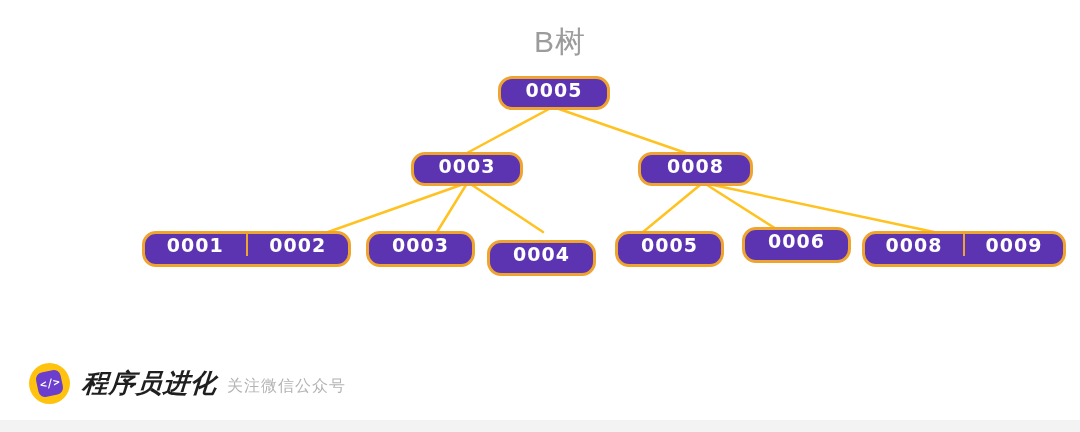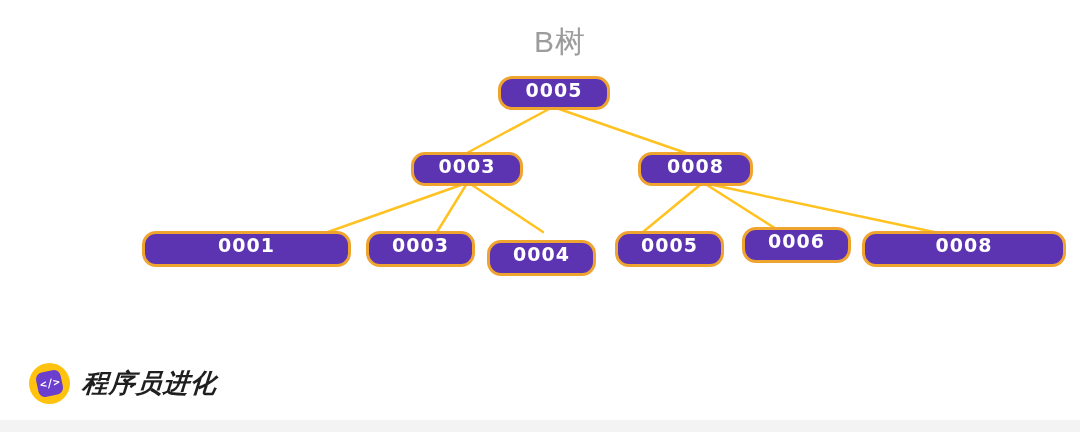--- a/index.html
+++ b/index.html
@@ -127,40 +127,43 @@
         <div class="cell">0005</div>
       </div>
       <div class="node" style="left: 411px; top: 152px; width: 112px; height: 34px;">
         <div class="cell">0003</div>
       </div>
       <div class="node" style="left: 638px; top: 152px; width: 115px; height: 34px;">
         <div class="cell">0008</div>
       </div>
       <div class="node" style="left: 142px; top: 231px; width: 209px; height: 36px;">
         <div class="cell">0001</div>
+        <div class="cell">0002</div>
       </div>
       <div class="node" style="left: 366px; top: 231px; width: 109px; height: 36px;">
         <div class="cell">0003</div>
       </div>
       <div class="node" style="left: 487px; top: 231px; width: 109px; height: 36px; margin-top: 9px;">
         <div class="cell">0004</div>
       </div>
       <div class="node" style="left: 615px; top: 231px; width: 109px; height: 36px;">
         <div class="cell">0005</div>
       </div>
       <div class="node" style="left: 742px; top: 227px; width: 109px; height: 36px;">
         <div class="cell">0006</div>
       </div>
       <div class="node" style="left: 862px; top: 231px; width: 204px; height: 36px;">
         <div class="cell">0008</div>
+        <div class="cell">0009</div>
       </div>
     </div>
 
   <div class="footer">
     <div class="logo-circle">
       <div class="logo-square">
         <span class="logo-glyph">&lt;/&gt;</span>
       </div>
     </div>
     <div class="brand-name">程序员进化</div>
+    <div class="brand-sub">关注微信公众号</div>
   </div>
 
 </div>
 
 </body></html>

